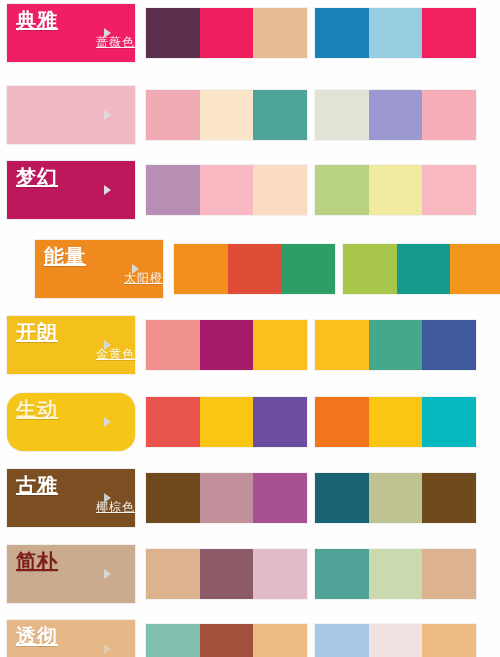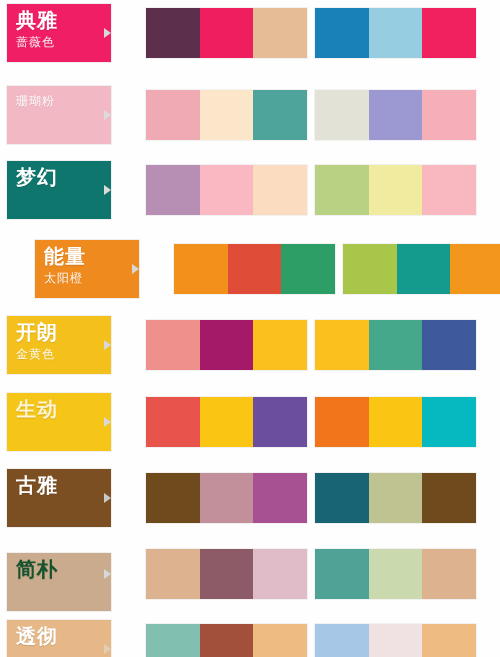--- a/index.html
+++ b/index.html
@@ -24,42 +24,44 @@
     position: absolute;
     left: 0;
     width: 500px;
     height: 58px;
   }
   
   .label-chip {
     position: absolute;
     left: 7px;
     top: 0;
-    width: 104px;
+    width: 128px;
     height: 58px;
     box-sizing: border-box;
     padding: 5px 0 0 9px;
     box-shadow: 0 0 0 1px rgba(0,0,0,0.06);
+    text-decoration: underline;
   }
   .label-title {
     font-size: 20px;
     font-weight: bold;
     line-height: 23px;
     letter-spacing: 1px;
     white-space: nowrap;
     text-shadow: 0 1px 1px rgba(0,0,0,0.13);
   }
   .label-sub {
     font-size: 12px;
     line-height: 16px;
     letter-spacing: 1px;
     margin-top: 2px;
     white-space: nowrap;
     opacity: 0.92;
     text-shadow: 0 1px 1px rgba(0,0,0,0.10);
+    text-align: right;
   }
   .chip-arrow {
     position: absolute;
     left: 104px;
     top: 24px;
     width: 0;
     height: 0;
     border-top: 5px solid transparent;
     border-bottom: 5px solid transparent;
     border-left: 7px solid #c9c9c9;
@@ -95,36 +97,35 @@
         <div class="swatch" style="background: rgb(230, 188, 151);"></div>
       </div>
       <div class="group group-b">
         <div class="swatch" style="background: rgb(26, 128, 184);"></div>
         <div class="swatch" style="background: rgb(150, 205, 224);"></div>
         <div class="swatch" style="background: rgb(240, 33, 94);"></div>
       </div>
     </div>
     <div class="row" style="top: 86px;">
       <div class="label-chip" style="background: rgb(242, 185, 196); color: rgb(255, 255, 255);">
-        <div class="label-sub">珊瑚粉</div>
       </div>
       <div class="chip-arrow" style="border-left-color: rgb(220, 220, 220);"></div>
       <div class="group group-a">
         <div class="swatch" style="background: rgb(240, 170, 180);"></div>
         <div class="swatch" style="background: rgb(251, 230, 201);"></div>
         <div class="swatch" style="background: rgb(78, 163, 155);"></div>
       </div>
       <div class="group group-b">
         <div class="swatch" style="background: rgb(226, 226, 214);"></div>
         <div class="swatch" style="background: rgb(155, 152, 210);"></div>
         <div class="swatch" style="background: rgb(246, 174, 184);"></div>
       </div>
     </div>
     <div class="row" style="top: 161px;">
-      <div class="label-chip" style="background: #0f766e; color: rgb(255, 255, 255);">
+      <div class="label-chip" style="background: #be185d; color: rgb(255, 255, 255);">
         <div class="label-title">梦幻</div>
       </div>
       <div class="chip-arrow" style="border-left-color: rgb(220, 220, 220);"></div>
       <div class="group group-a">
         <div class="swatch" style="background: rgb(184, 143, 180);"></div>
         <div class="swatch" style="background: rgb(250, 185, 194);"></div>
         <div class="swatch" style="background: rgb(252, 220, 192);"></div>
       </div>
       <div class="group group-b">
         <div class="swatch" style="background: rgb(185, 209, 130);"></div>
@@ -160,53 +161,54 @@
         <div class="swatch" style="background: rgb(164, 26, 104);"></div>
         <div class="swatch" style="background: rgb(251, 192, 30);"></div>
       </div>
       <div class="group group-b">
         <div class="swatch" style="background: rgb(251, 192, 30);"></div>
         <div class="swatch" style="background: rgb(69, 168, 138);"></div>
         <div class="swatch" style="background: rgb(62, 90, 156);"></div>
       </div>
     </div>
     <div class="row" style="top: 393px;">
-      <div class="label-chip" style="background: rgb(245, 197, 24); color: rgb(253, 245, 212);">
+      <div class="label-chip" style="background: rgb(245, 197, 24); color: rgb(253, 245, 212); border-radius: 16px;">
         <div class="label-title">生动</div>
       </div>
       <div class="chip-arrow" style="border-left-color: rgb(216, 216, 216);"></div>
       <div class="group group-a">
         <div class="swatch" style="background: rgb(232, 84, 75);"></div>
         <div class="swatch" style="background: rgb(251, 197, 19);"></div>
         <div class="swatch" style="background: rgb(107, 78, 158);"></div>
       </div>
       <div class="group group-b">
         <div class="swatch" style="background: rgb(242, 117, 28);"></div>
         <div class="swatch" style="background: rgb(251, 197, 19);"></div>
         <div class="swatch" style="background: rgb(6, 185, 192);"></div>
       </div>
     </div>
     <div class="row" style="top: 469px;">
       <div class="label-chip" style="background: rgb(123, 79, 33); color: rgb(255, 255, 255);">
         <div class="label-title">古雅</div>
+        <div class="label-sub">椰棕色</div>
       </div>
       <div class="chip-arrow" style="border-left-color: rgb(201, 201, 201);"></div>
       <div class="group group-a">
         <div class="swatch" style="background: rgb(111, 74, 28);"></div>
         <div class="swatch" style="background: rgb(194, 144, 154);"></div>
         <div class="swatch" style="background: rgb(167, 81, 146);"></div>
       </div>
       <div class="group group-b">
         <div class="swatch" style="background: rgb(24, 100, 116);"></div>
         <div class="swatch" style="background: rgb(191, 195, 145);"></div>
         <div class="swatch" style="background: rgb(111, 74, 28);"></div>
       </div>
     </div>
     <div class="row" style="top: 545px;">
-      <div class="label-chip" style="background: rgb(203, 171, 142); color: #14532d; margin-top: 8px;">
+      <div class="label-chip" style="background: rgb(203, 171, 142); color: #7f1d1d;">
         <div class="label-title">简朴</div>
       </div>
       <div class="chip-arrow" style="border-left-color: rgb(216, 216, 216);"></div>
       <div class="group group-a">
         <div class="swatch" style="background: rgb(220, 178, 143);"></div>
         <div class="swatch" style="background: rgb(141, 91, 104);"></div>
         <div class="swatch" style="background: rgb(224, 188, 201);"></div>
       </div>
       <div class="group group-b">
         <div class="swatch" style="background: rgb(79, 163, 150);"></div>

